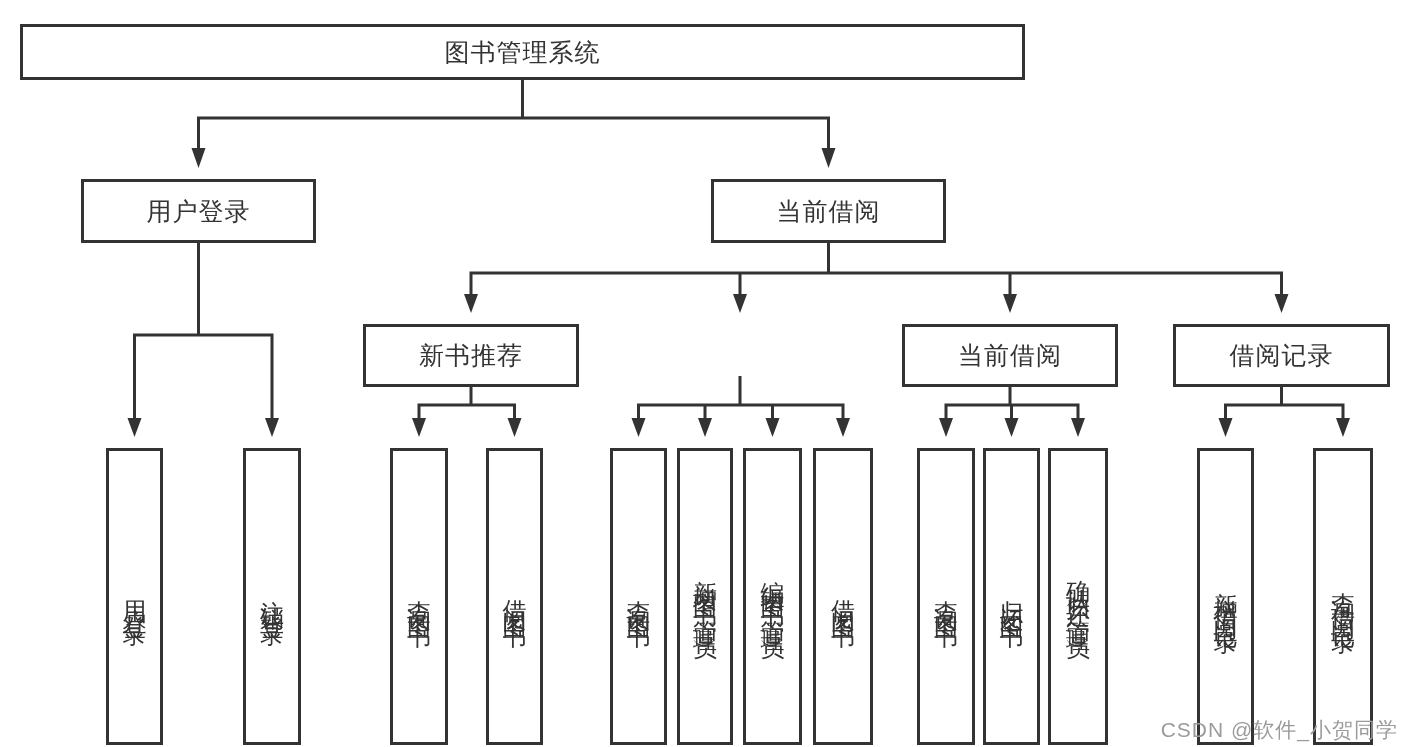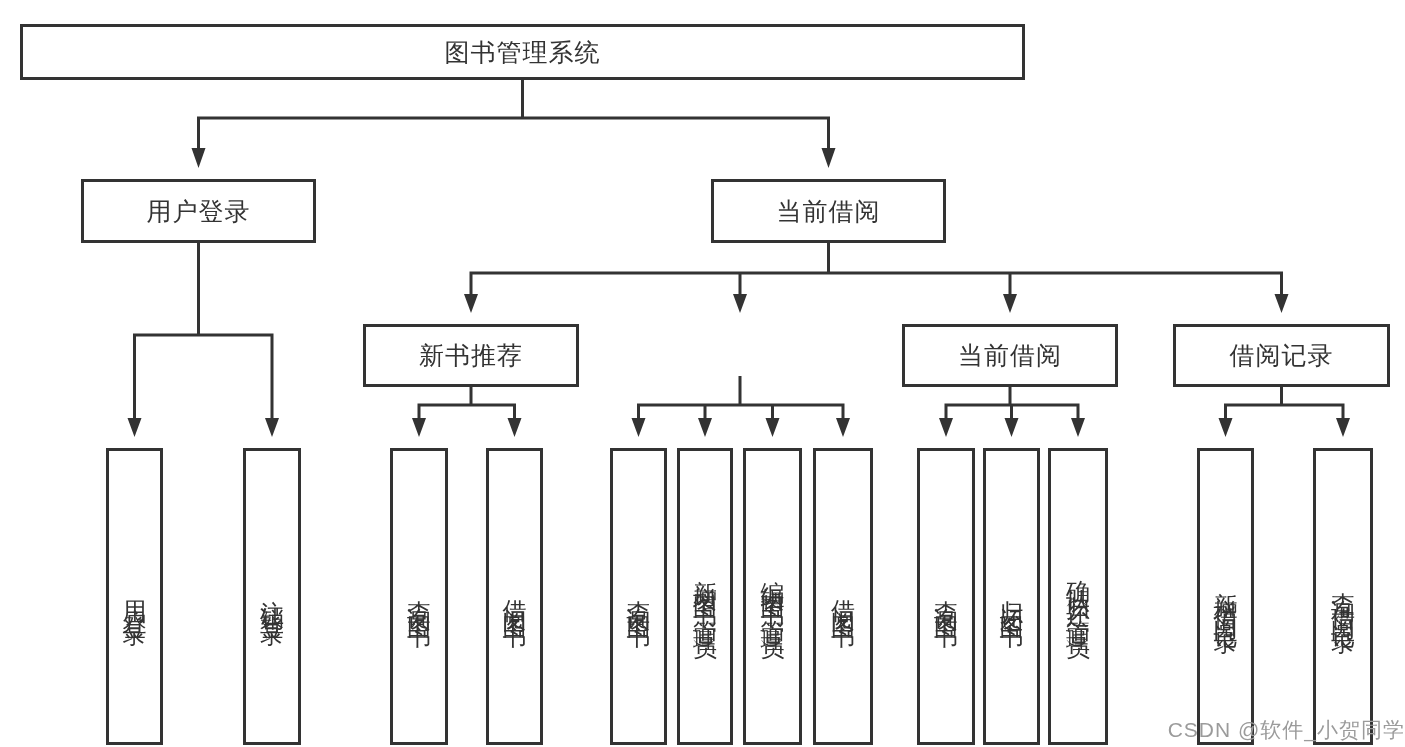--- a/index.html
+++ b/index.html
@@ -37,21 +37,21 @@
   .leaf{
     top:437px;height:297px;
     writing-mode:vertical-rl;
     text-orientation:mixed;
     font-size:24px;
     letter-spacing:8px;
     line-height:1;
   }
   .watermark{
     position:absolute;
-    top:716px;right:0;
+    top:716px;right:7px;
     font-size:21px;
     letter-spacing:1px;
     color:var(--wm);
     white-space:nowrap;
     z-index:5;
   }
 </style>
 </head>
 <body>
 

